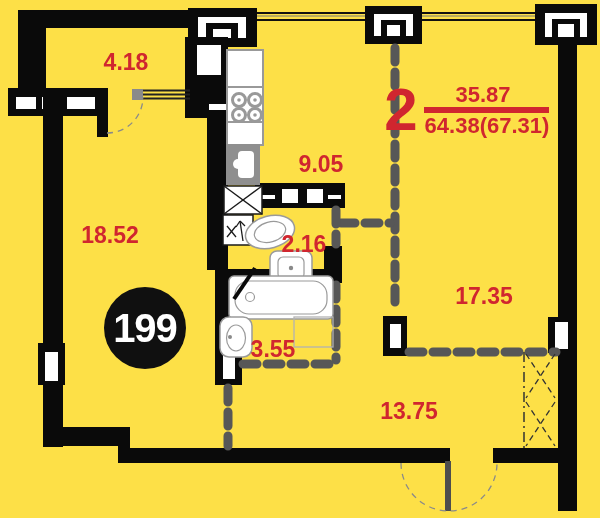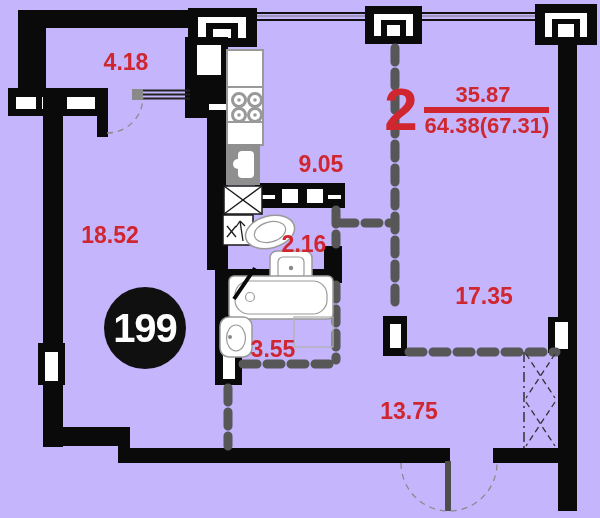--- a/index.html
+++ b/index.html
@@ -4,21 +4,21 @@
 <style>
   :root{
     --accent-red:#d0262f;
     --wall-black:#0a0a0a;
     --partition-gray:#575757;
   }
   html,body{margin:0;padding:0;background:#ffffff;}
   .stage{
     position:relative;
     width:600px;height:518px;
-    background:#c4b5fd;
+    background:#fde047;
     font-family:"Liberation Sans", sans-serif;
     overflow:hidden;
   }
   svg{display:block;}
   .w{fill:var(--wall-black);}
   .wht{fill:#ffffff;}
   .winline{stroke:#111;stroke-width:2;}
   .winmid{stroke:#777;stroke-width:1;}
   .dash{stroke:var(--partition-gray);stroke-width:9;stroke-linecap:round;stroke-dasharray:14 10;fill:none;}
   .fix{stroke:#9a9a9a;stroke-width:1.5;fill:#ffffff;}

